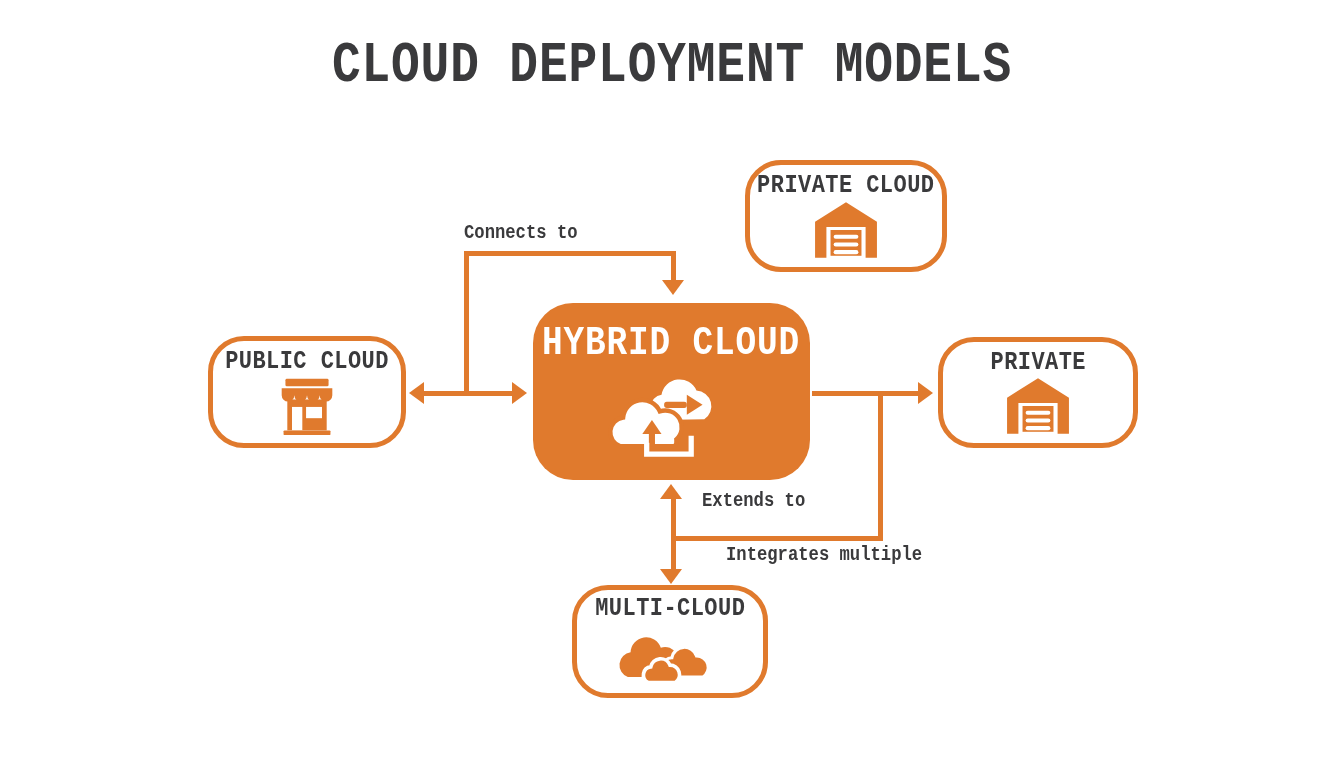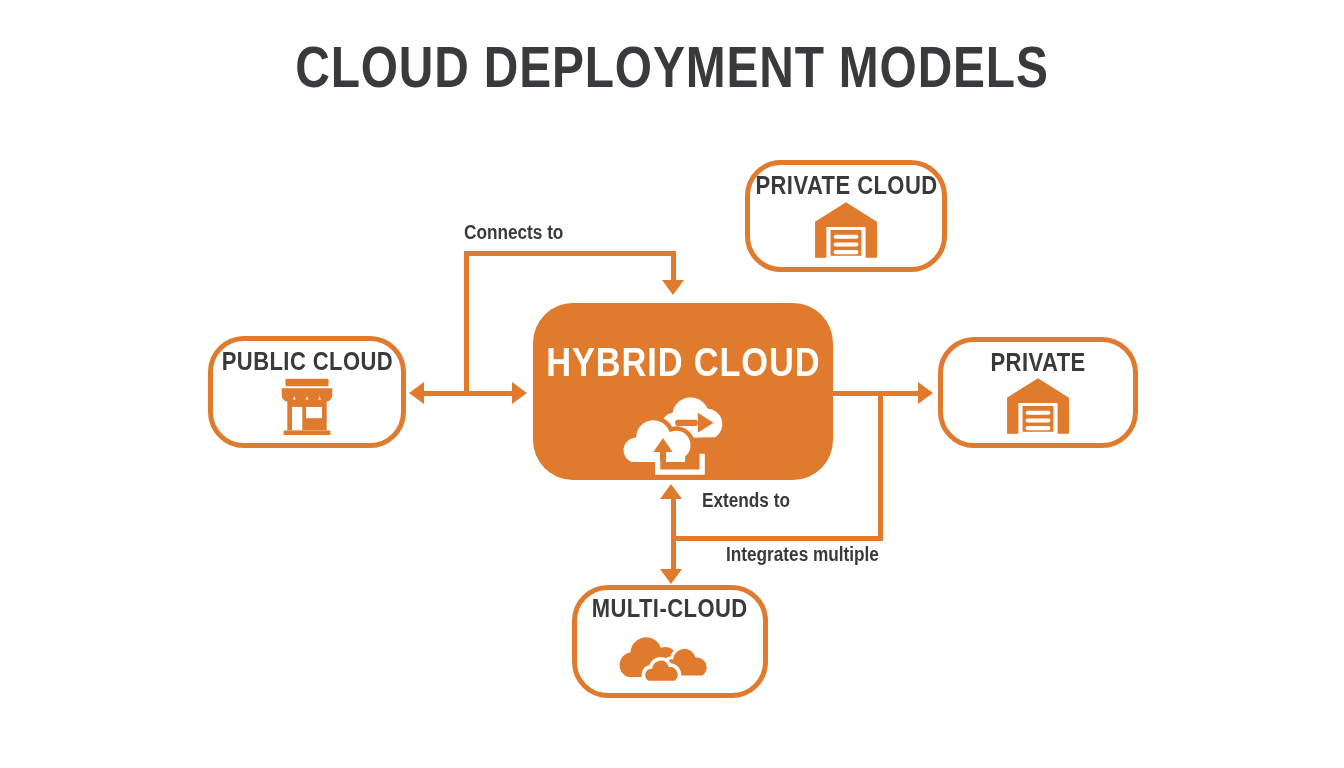--- a/index.html
+++ b/index.html
@@ -3,21 +3,21 @@
 <meta charset="utf-8">
 <style>
   :root{
     --accent:#E07A2D;
     --ink:#3A3A3C;
     --surface:#FFFFFF;
   }
   html,body{margin:0;padding:0;background:#fff;}
   .canvas{
     position:relative;width:1344px;height:768px;background:var(--surface);
-    font-family:Liberation Sans, sans-serif;overflow:hidden;
+    font-family:Liberation Mono, monospace;overflow:hidden;
   }
   .title{
     position:absolute;top:34px;left:0;width:100%;text-align:center;
     font-size:57px;font-weight:700;color:var(--ink);letter-spacing:1px;
     transform:scaleX(0.84);transform-origin:50% 50%;white-space:nowrap;
   }
   .node{
     position:absolute;box-sizing:border-box;background:var(--surface);
     border:5px solid var(--accent);border-radius:36px;
     display:flex;flex-direction:column;align-items:center;justify-content:center;
@@ -84,21 +84,21 @@
     <div class="node-label">PRIVATE CLOUD</div>
     <svg class="icon" width="66" height="60" viewBox="0 0 64 58" fill="var(--accent)">
       <path d="M2 56 V21 L32 2 L62 21 V56 H51 V26 H13 V56 Z"></path>
       <rect x="17" y="29" width="30" height="25"></rect>
       <rect x="20" y="33.5" width="24" height="4" rx="2" fill="#fff"></rect>
       <rect x="20" y="41" width="24" height="4" rx="2" fill="#fff"></rect>
       <rect x="20" y="48.5" width="24" height="4" rx="2" fill="#fff"></rect>
     </svg>
   </div>
 
-  <div class="node filled" style="left:533px;top:303px;width:300px;height:177px;justify-content:flex-end;">
+  <div class="node filled" style="left:533px;top:303px;width:277px;height:177px;">
     <div class="node-label">HYBRID CLOUD</div>
     <svg class="icon" width="150" height="96" viewBox="0 0 150 110">
 
       <path d="M60 62 A15 15 0 0 1 63 33 A21 21 0 0 1 103 28 A18 18 0 0 1 112 61 Z" fill="#fff"></path>
       <rect x="66" y="41" width="26" height="7" rx="3" fill="var(--accent)"></rect>
       <polygon points="92,33 110,44.5 92,56" fill="var(--accent)"></polygon>
 
       <path d="M16 92 A17 17 0 0 1 19 59 A22 22 0 0 1 61 52 A19 19 0 0 1 80 84 A10 10 0 0 1 78 92 Z" fill="#fff" stroke="var(--accent)" stroke-width="5"></path>
       <rect x="48.5" y="75" width="7" height="17" rx="3" fill="var(--accent)"></rect>
       <polygon points="41,78 52,62 63,78" fill="var(--accent)"></polygon>

